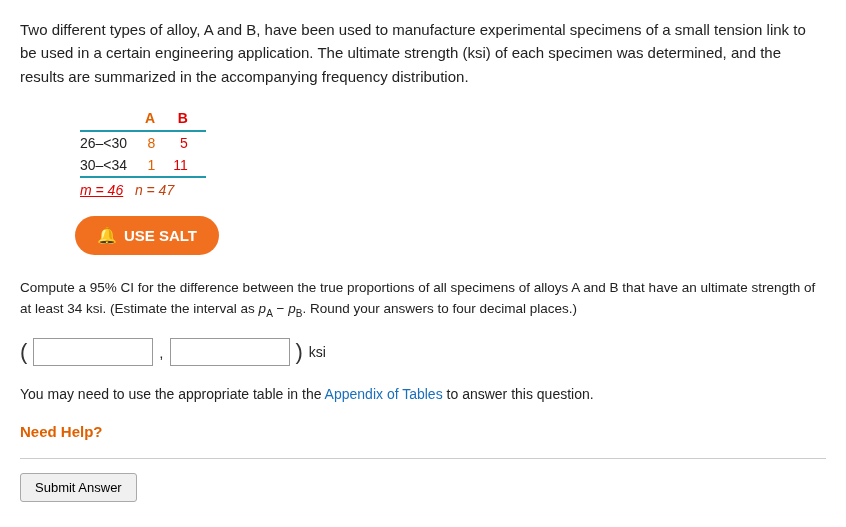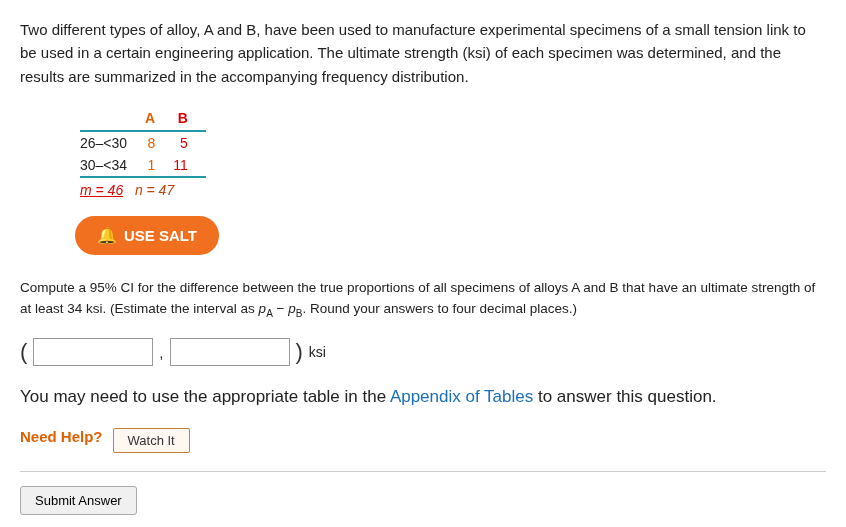--- a/index.html
+++ b/index.html
@@ -94,31 +94,31 @@
     .input-box {
       width: 120px;
       height: 28px;
       border: 1.5px solid #999;
       padding: 2px 6px;
       font-size: 14px;
     }
     .comma { font-size: 15px; }
     .ksi-label { font-size: 14px; margin-left: 0; }
     .appendix-text {
-      font-size: 17px;
+      font-size: 14px;
       margin-bottom: 18px;
       line-height: 1.5;
     }
     .appendix-link {
       color: #1a6fbb;
       text-decoration: none;
     }
     .need-help-row {
       display: flex;
-      align-items: flex-start;
+      align-items: flex-end;
       gap: 10px;
       margin-bottom: 18px;
     }
     .need-help-label {
       color: #e06000;
       font-weight: bold;
       font-size: 15px;
     }
     .help-btn {
       padding: 4px 14px;
@@ -207,21 +207,20 @@
 </div>
 
 
 <p class="appendix-text">
   <span>You may need to use the appropriate table in the </span><a class="appendix-link" href="#">Appendix of Tables</a><span> to answer this question.</span>
 </p>
 
 
 <div class="need-help-row">
   <span class="need-help-label">Need Help?</span>
-  <button class="help-btn">Watch It</button>
 </div>
 
 
 <hr class="divider">
 
 
 <button class="submit-btn">Submit Answer</button>
 
 
 

